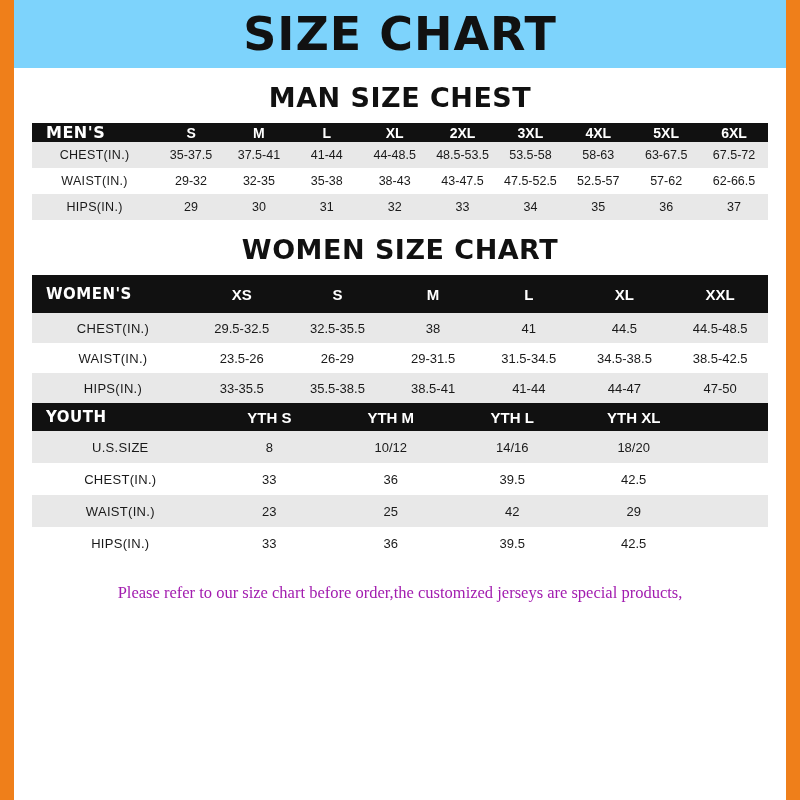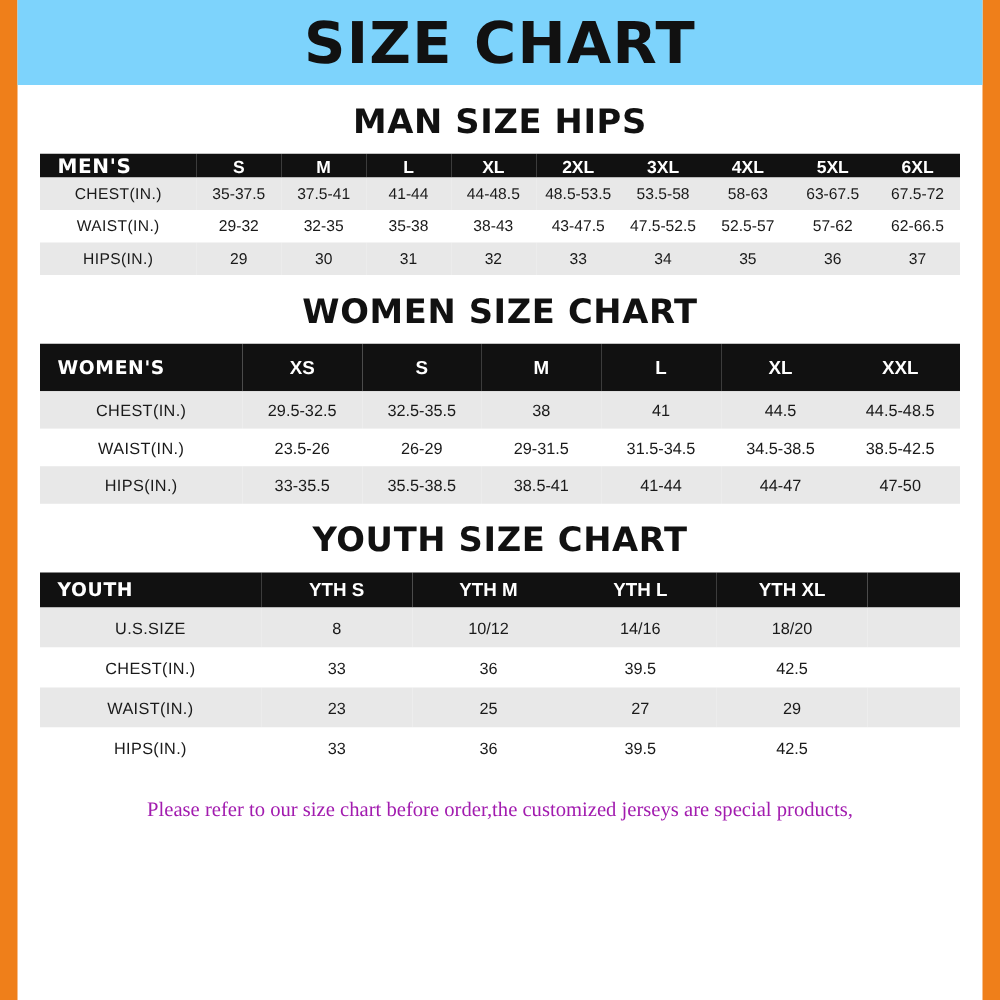--- a/index.html
+++ b/index.html
@@ -106,21 +106,21 @@
 <body>
 
 <div class="page">
 
   <div class="header-band">
     <div class="header-title">SIZE CHART</div>
   </div>
 
   <div class="content">
 
-    <div class="section-title">MAN SIZE HIPS</div>
+    <div class="section-title">MAN SIZE CHEST</div>
     <table class="size-table" id="men-table">
       <thead>
         <tr>
           <th class="corner" style="width:17%">MEN'S</th>
           <th>S</th>
           <th>M</th>
           <th>L</th>
           <th>XL</th>
           <th>2XL</th>
           <th>3XL</th>
@@ -206,21 +206,20 @@
           <td>33-35.5</td>
           <td>35.5-38.5</td>
           <td>38.5-41</td>
           <td>41-44</td>
           <td>44-47</td>
           <td>47-50</td>
         </tr>
       </tbody>
     </table>
 
-    <div class="section-title">YOUTH SIZE CHART</div>
     <table class="size-table" id="youth-table">
       <thead>
         <tr>
           <th class="corner" style="width:24%">YOUTH</th>
           <th>YTH S</th>
           <th>YTH M</th>
           <th>YTH L</th>
           <th>YTH XL</th>
           <th style="width:10%"></th>
         </tr>
@@ -239,21 +238,21 @@
           <td>33</td>
           <td>36</td>
           <td>39.5</td>
           <td>42.5</td>
           <td></td>
         </tr>
         <tr class="rowA">
           <td class="rowhead">WAIST(IN.)</td>
           <td>23</td>
           <td>25</td>
-          <td>27</td>
+          <td>42</td>
           <td>29</td>
           <td></td>
         </tr>
         <tr class="rowB">
           <td class="rowhead">HIPS(IN.)</td>
           <td>33</td>
           <td>36</td>
           <td>39.5</td>
           <td>42.5</td>
           <td></td>

